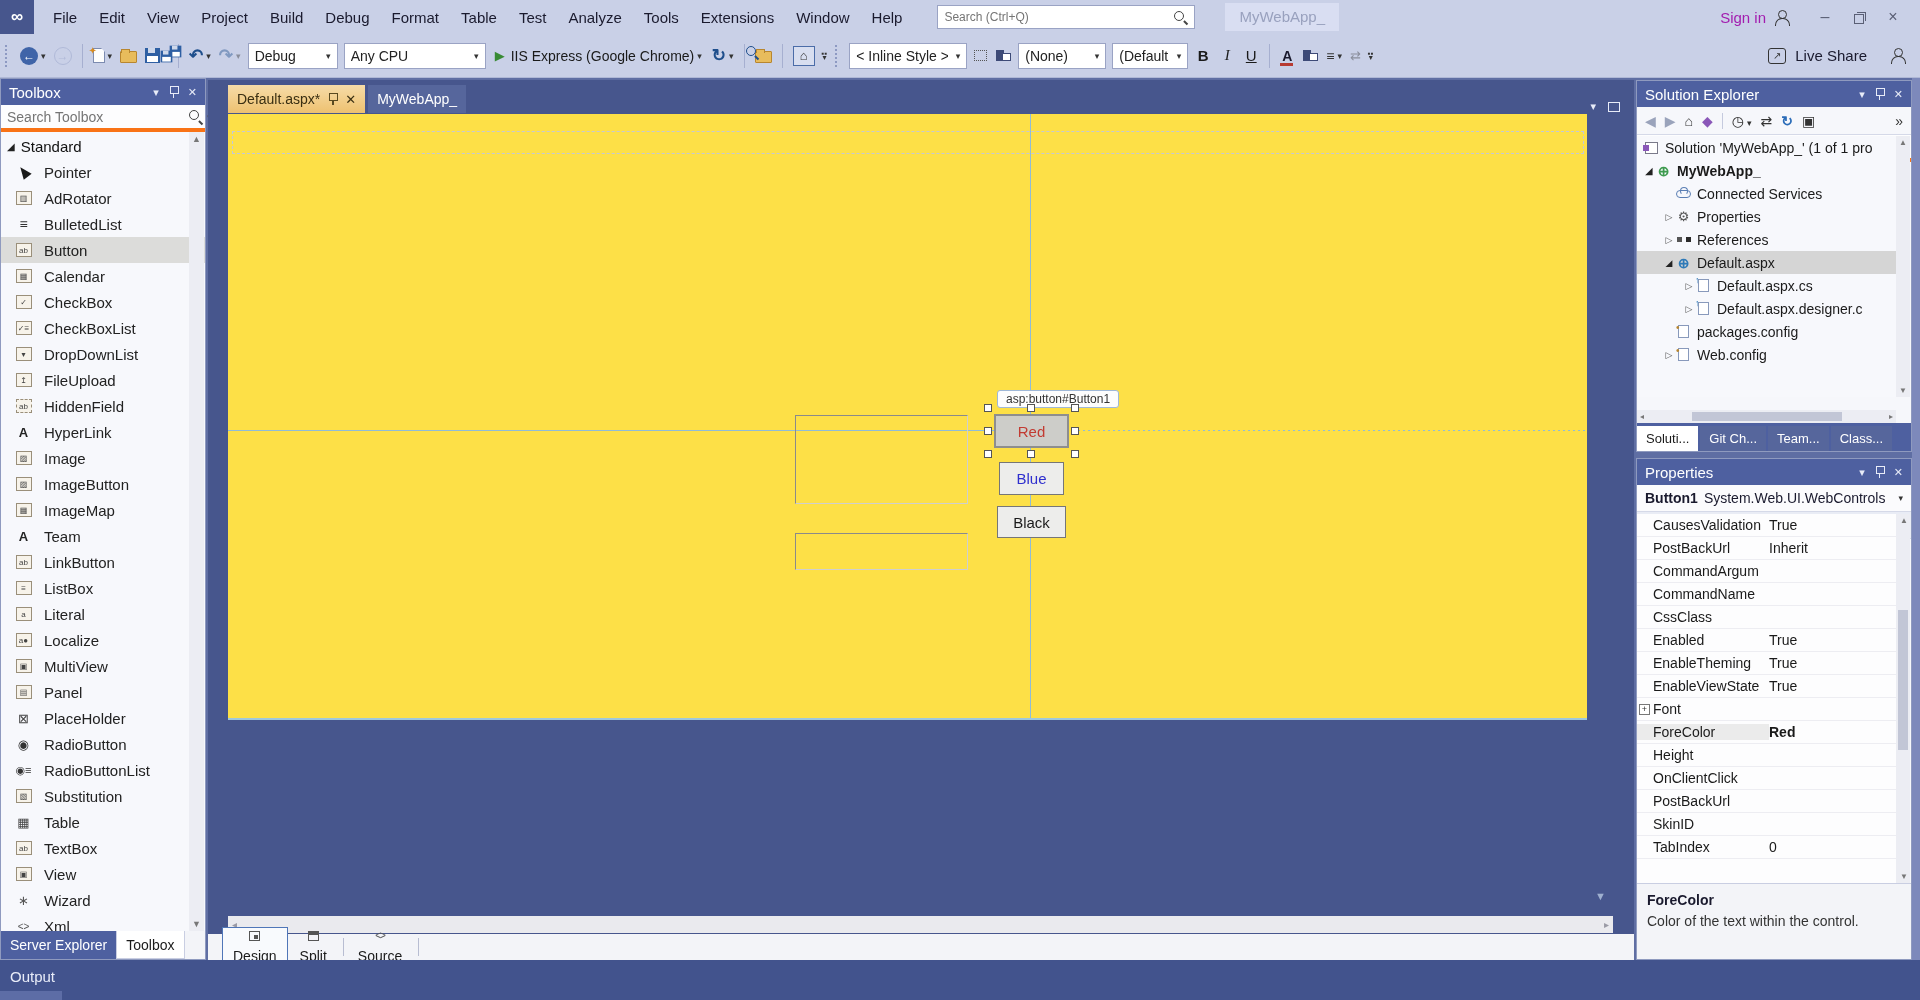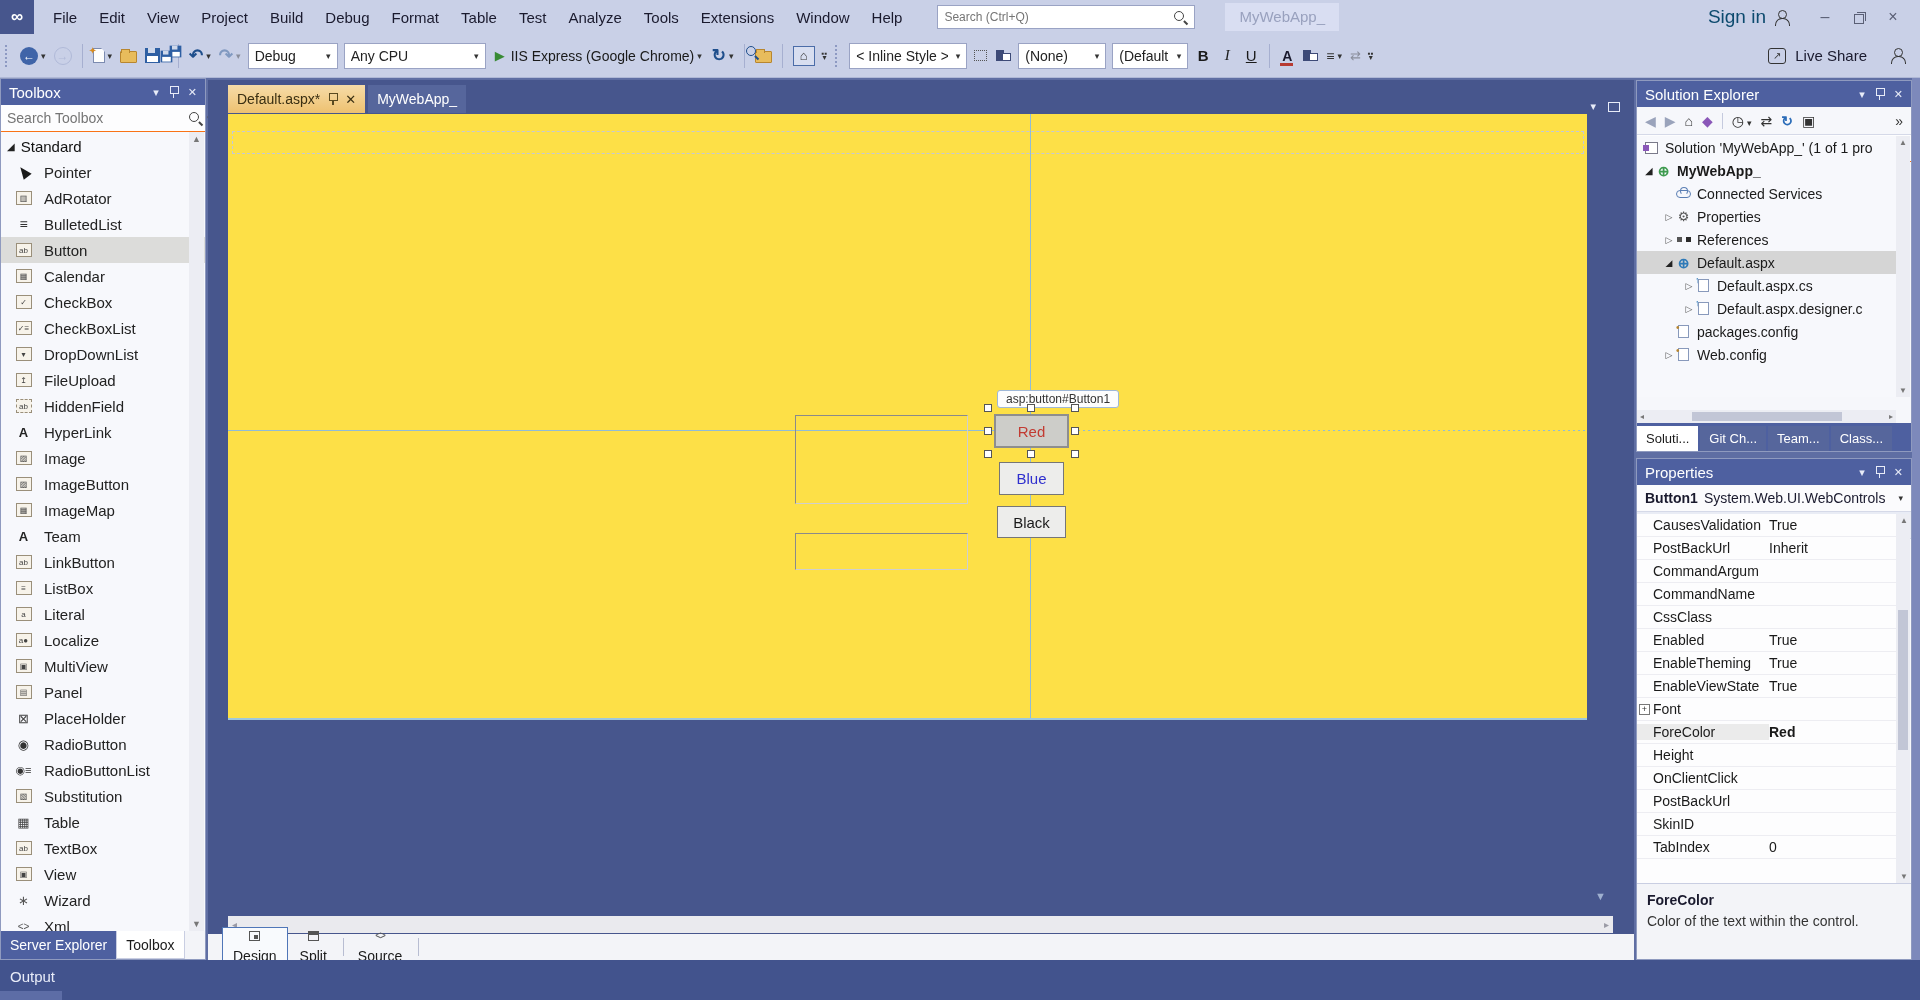--- a/index.html
+++ b/index.html
@@ -11,21 +11,21 @@
   .vslogo { width:34px; height:34px; background:#47568D; color:#fff; display:flex; align-items:center; justify-content:center; font-size:17px; font-weight:bold; }
   .menus { display:flex; align-items:center; height:100%; margin-left:8px; }
   .menu-item { padding:0 11px; font-size:15px; height:100%; display:flex; align-items:center; cursor:default; }
   .tb-search { margin-left:24px; width:258px; height:24px; background:#fff; border:1px solid #9aa3c4; display:flex; align-items:center; padding:0 6px; }
   .tb-search input { border:none; outline:none; flex:1; font-size:12px; color:#666; font-family:inherit; background:transparent; }
   .mag { position:relative; width:15px; height:15px; flex:none; }
   .mag::before { content:""; position:absolute; left:1px; top:1px; width:8px; height:8px; border:1.6px solid #444; border-radius:50%; }
   .mag::after { content:""; position:absolute; left:10.5px; top:10.5px; width:5px; height:1.8px; background:#444; transform:rotate(45deg); transform-origin:left center; }
   .app-badge { margin-left:30px; background:#D9DEF2; color:#99A1BE; font-size:15px; padding:5px 14px 6px; }
   .tb-right { margin-left:auto; display:flex; align-items:center; gap:18px; padding-right:10px; }
-  .signin { display:flex; align-items:center; gap:8px; font-size:19px; color:#0c4a6e; }
+  .signin { display:flex; align-items:center; gap:8px; font-size:15px; color:#a21caf; }
   .person { position:relative; width:16px; height:15px; }
   .person::before { content:""; position:absolute; left:4px; top:0; width:7px; height:7px; border:1.4px solid #333; border-radius:50%; }
   .person::after { content:""; position:absolute; left:1px; top:8px; width:13px; height:7px; border:1.4px solid #333; border-bottom:none; border-radius:7px 7px 0 0; }
   .wbtn { width:34px; height:30px; display:flex; align-items:center; justify-content:center; color:#5a5f75; font-size:16px; }
   .restore-glyph { position:relative; width:11px; height:11px; }
   .restore-glyph::before { content:""; position:absolute; left:0; top:2px; width:8px; height:8px; border:1.3px solid #5a5f75; background:#C9D0E7; }
   .restore-glyph::after { content:""; position:absolute; left:3px; top:0; width:8px; height:8px; border:1.3px solid #5a5f75; border-left:none; border-bottom:none; }
 
   
   .toolbar { position:absolute; left:0; top:34px; width:1920px; height:44px; background:#C9D0E7; border-bottom:1px solid #AFB8D6; display:flex; align-items:center; font-size:14px; }
@@ -67,21 +67,21 @@
   .folder-mag .mag::before { border-color:#1E4E8C; }
   .folder-mag .mag::after { background:#1E4E8C; }
 
   
   .panel { position:absolute; background:#F6F7FB; border:1px solid #8F9ABF; }
   .phead { height:26px; background:#4E60A0; color:#fff; display:flex; align-items:center; padding:0 8px; font-size:15px; }
   .phead .sp { margin-left:auto; display:flex; align-items:center; gap:10px; font-size:11px; color:#E8ECF8; }
   .pin { position:relative; width:9px; height:12px; }
   .pin::before { content:""; position:absolute; left:1px; top:0; width:7px; height:6px; border:1.4px solid #E8ECF8; }
   .pin::after { content:""; position:absolute; left:4px; top:7px; width:1.4px; height:5px; background:#E8ECF8; }
-  .searchrow { height:27px; background:#FDFDFE; border-bottom:1px solid #f97316; display:flex; align-items:center; padding:0 6px; }
+  .searchrow { height:27px; background:#FDFDFE; border-bottom:4px solid #f97316; display:flex; align-items:center; padding:0 6px; }
   .searchrow input { border:none; outline:none; flex:1; font-size:14px; color:#777; font-family:inherit; background:transparent; }
   .searchrow .caret { color:#555; }
 
   
   .toolbox { left:0; top:78px; width:206px; height:882px; }
   .tbx-list { position:absolute; left:0; top:53px; right:0; bottom:28px; background:#F7F8FC; overflow:hidden; }
   .tbx-scroll { position:absolute; right:1px; top:53px; width:15px; bottom:28px; background:#ECEDF3; display:flex; flex-direction:column; justify-content:space-between; align-items:center; font-size:9px; color:#777; padding:2px 0; }
   .tbx-sect { display:flex; align-items:center; gap:6px; font-size:15px; color:#111; padding:6px 4px 4px 6px; }
   .exp-open-g { font-size:10px; color:#222; }
   .ti { display:flex; align-items:center; height:26px; padding-left:14px; gap:12px; font-size:15px; color:#222; }

